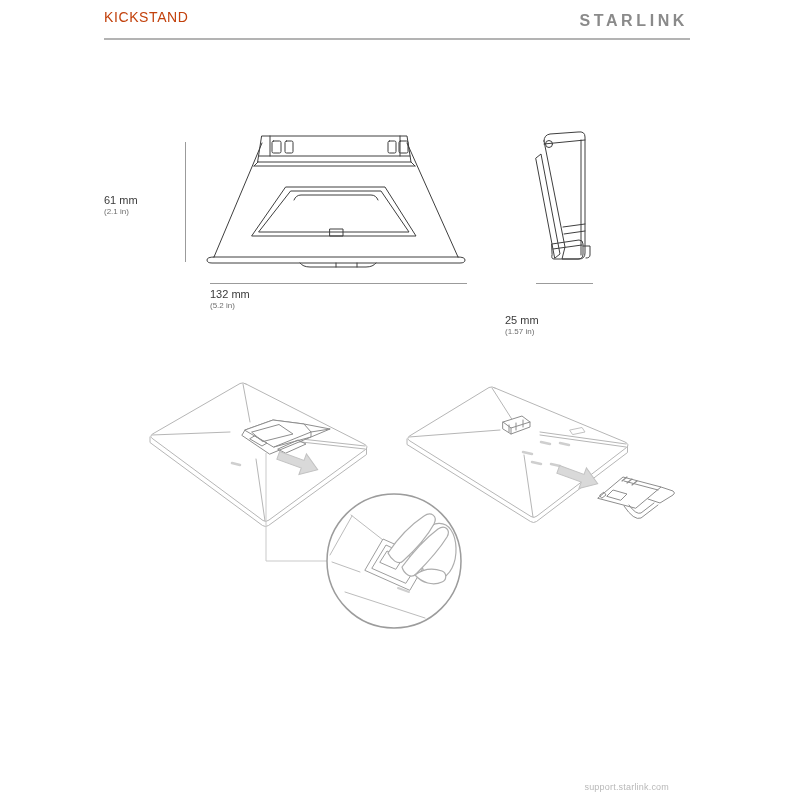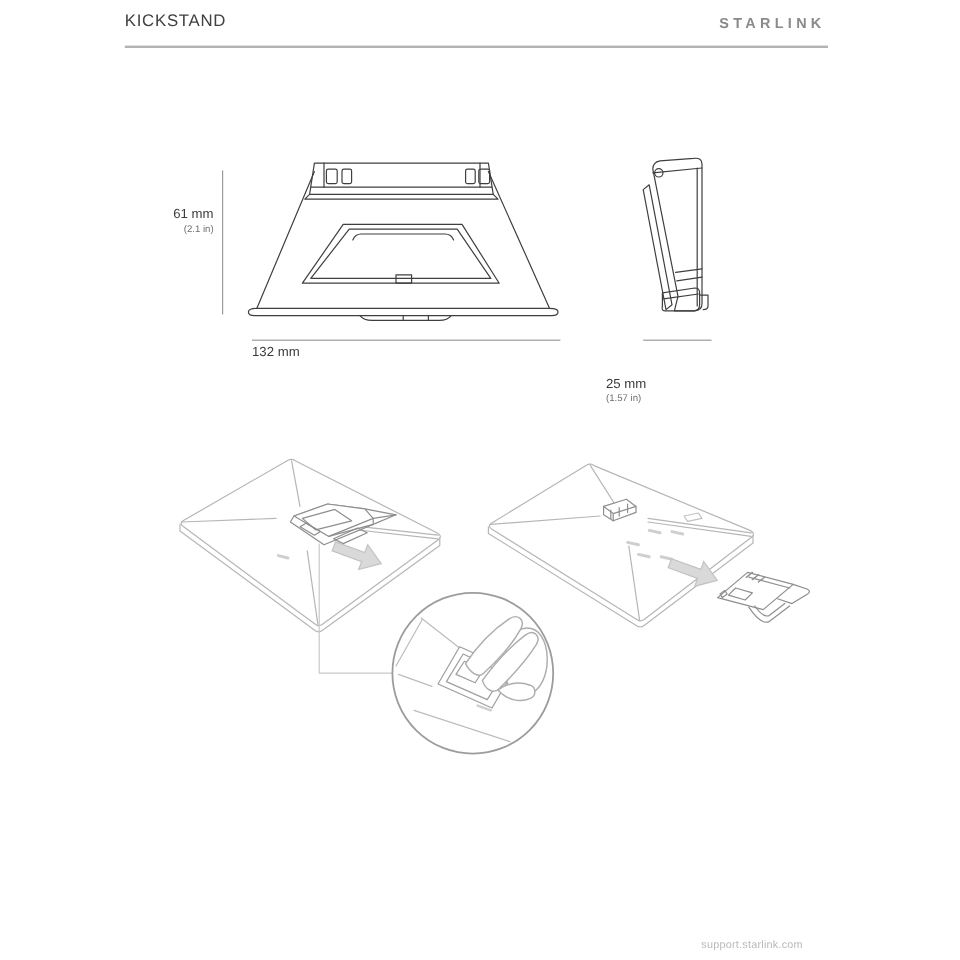--- a/index.html
+++ b/index.html
@@ -4,36 +4,36 @@
 <style>
   html,body{margin:0;padding:0;}
   body{
     width:800px;height:800px;background:#ffffff;position:relative;overflow:hidden;
     font-family:"Liberation Sans", sans-serif;
   }
   .abs{position:absolute;}
   
   .page-title{
     left:104px;top:9px;font-size:14px;line-height:17px;letter-spacing:0.6px;
-    color:#404040;font-weight:500;
+    color:#c2410c;font-weight:500;
   }
   .brand{
-    right:112px;top:12px;font-size:12px;letter-spacing:3.6px;
+    right:112px;top:12px;font-size:16px;letter-spacing:3.6px;
     color:#8a8a8a;font-weight:600;
   }
   .header-rule{
     left:104px;top:38px;width:586px;height:2px;background:#b3b3b3;
   }
   
   .dim-line-v{width:1px;background:#9b9b9b;}
   .dim-line-h{height:1px;background:#9b9b9b;}
   .dim-label{color:#3a3a3a;text-align:left;}
   .dim-metric{display:block;font-size:11px;line-height:13px;}
   .dim-imperial{display:block;font-size:8px;line-height:10px;color:#6e6e6e;}
-  .dim-height{left:104px;top:173px;width:74px;text-align:right;}
+  .dim-height{left:104px;top:194px;width:74px;text-align:left;}
   .dim-width{left:210px;top:288px;width:257px;}
   .dim-depth{left:505px;top:288px;width:120px;margin-top:26px;}
   
   .footer-url{
     right:131px;top:782px;font-size:9px;color:#b8b8b8;letter-spacing:0.2px;
   }
   svg{display:block;}
 </style>
 </head>
 <body>
@@ -90,20 +90,21 @@
 
 <div class="abs dim-line-v" style="left:185px;top:142px;height:120px;"></div>
 <div class="abs dim-label dim-height">
   <span class="dim-metric">61 mm</span>
   <span class="dim-imperial">(2.1 in)</span>
 </div>
 
 <div class="abs dim-line-h" style="left:210px;top:283px;width:257px;"></div>
 <div class="abs dim-label dim-width">
   <span class="dim-metric">132 mm</span>
+  <span class="dim-imperial">(5.2 in)</span>
 </div>
 
 <div class="abs dim-line-h" style="left:536px;top:283px;width:57px;"></div>
 <div class="abs dim-label dim-depth">
   <span class="dim-metric">25 mm</span>
   <span class="dim-imperial">(1.57 in)</span>
 </div>
 
 <svg class="abs" style="left:130px;top:375px;" width="570" height="270" viewBox="0 0 570 270">
 

